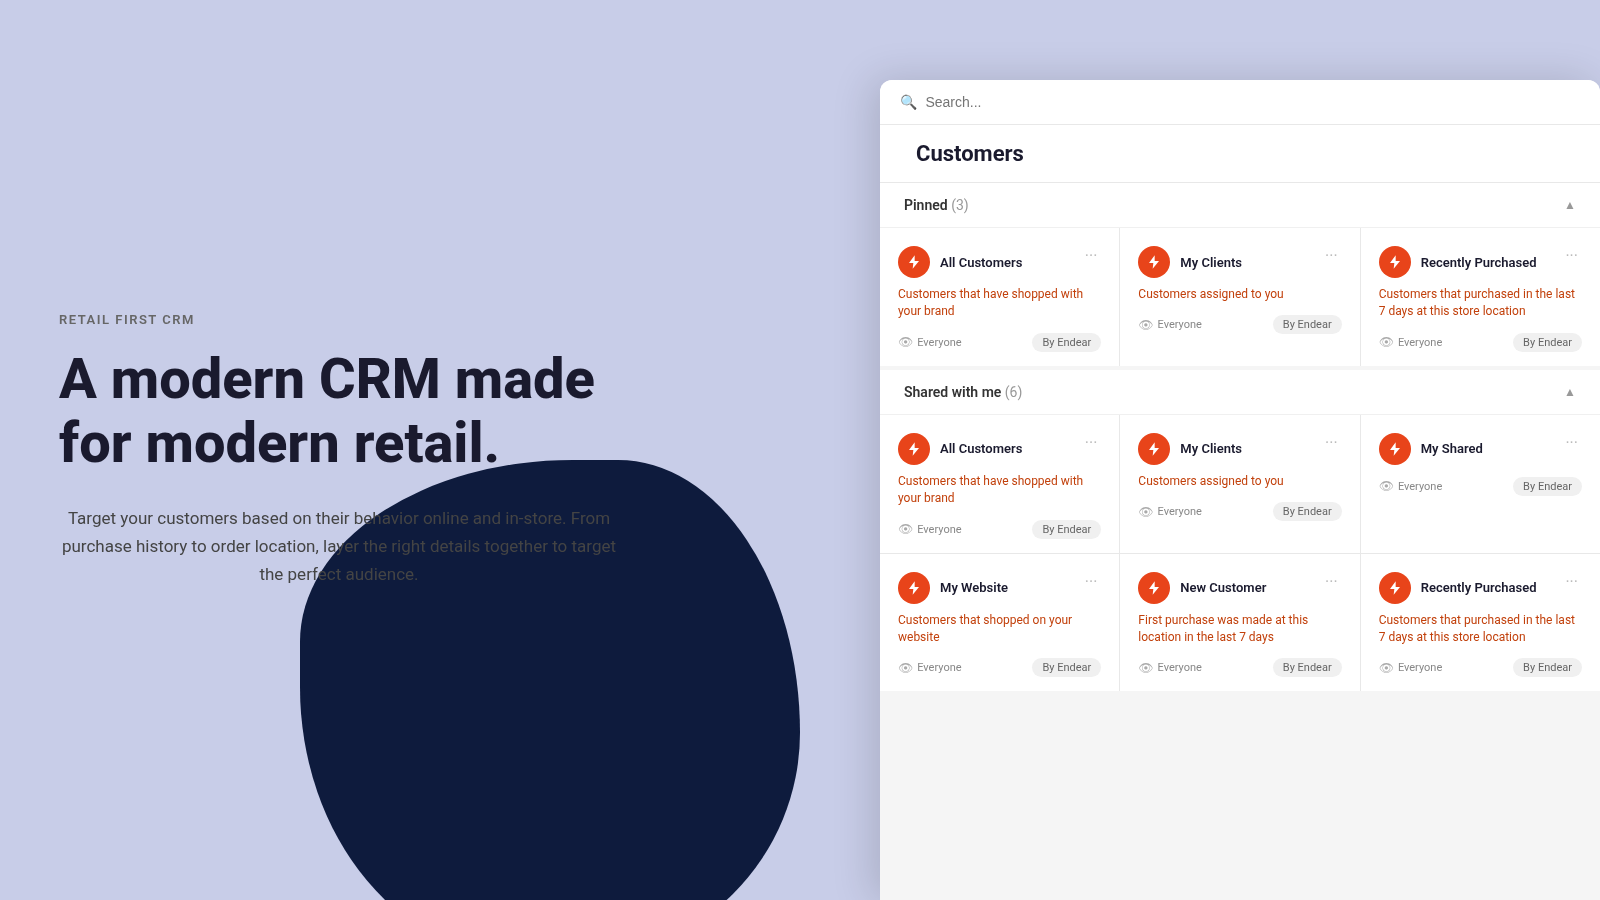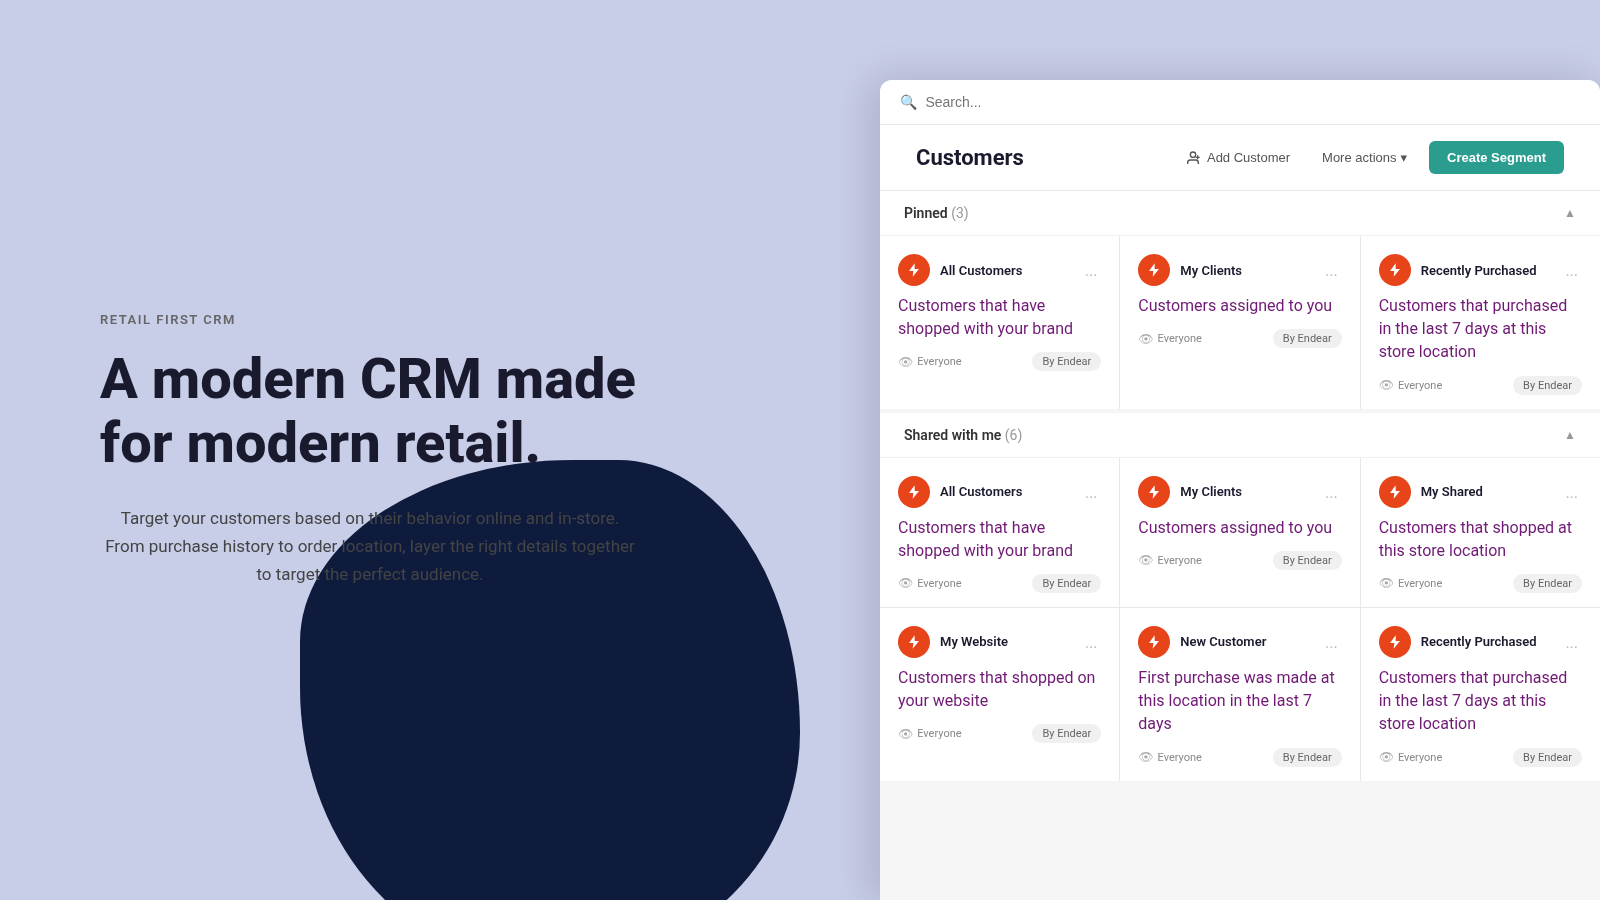--- a/index.html
+++ b/index.html
@@ -16,21 +16,21 @@
     .left-panel {
       position: absolute;
       left: 0;
       top: 0;
       width: 740px;
       height: 900px;
       background: #c8cde8;
       display: flex;
       flex-direction: column;
       justify-content: center;
-      padding: 60px 100px;
+      padding: 60px 59px;
     }
 
     
     .blob {
       position: absolute;
       bottom: -60px;
       right: -60px;
       width: 500px;
       height: 500px;
       background: #0e1b3d;
@@ -219,21 +219,21 @@
       padding: 18px 18px 14px;
       display: flex;
       flex-direction: column;
       gap: 8px;
       cursor: pointer;
       transition: background 0.15s;
     }
 
     .card-top {
       display: flex;
-      align-items: flex-end;
+      align-items: flex-start;
       justify-content: space-between;
     }
 
     .card-icon-title {
       display: flex;
       align-items: center;
       gap: 10px;
     }
 
     .segment-icon {
@@ -260,22 +260,22 @@
 
     .card-more {
       color: #bbb;
       font-size: 16px;
       cursor: pointer;
       line-height: 1;
       padding: 2px 4px;
     }
 
     .card-desc {
-      font-size: 16px;
-      color: #701a75;
+      font-size: 12px;
+      color: #c2410c;
       line-height: 1.45;
       padding-left: 0;
     }
 
     .card-footer {
       display: flex;
       align-items: center;
       justify-content: space-between;
       margin-top: 4px;
     }
@@ -327,36 +327,20 @@
 
 <div class="right-panel">
 
   <div class="search-bar">
     <span class="search-icon">🔍</span>
     <input class="search-input" type="text" placeholder="Search..." style="">
   </div>
 
   <div class="crm-header">
     <span class="crm-title">Customers</span>
-    <div class="header-actions">
-      <button class="add-customer-btn">
-        <svg width="16" height="16" viewBox="0 0 24 24" fill="none" stroke="currentColor" stroke-width="2">
-          <path d="M20 21v-2a4 4 0 0 0-4-4H8a4 4 0 0 0-4 4v2"></path>
-          <circle cx="12" cy="7" r="4"></circle>
-          <line x1="19" y1="8" x2="19" y2="14"></line>
-          <line x1="22" y1="11" x2="16" y2="11"></line>
-        </svg>
-        <span>Add Customer</span>
-      </button>
-      <button class="more-actions-btn">
-        <span>More actions</span>
-        <span>▾</span>
-      </button>
-      <button class="create-segment-btn">Create Segment</button>
-    </div>
   </div>
 
   <div class="content-area" id="content-area">
   <div class="section">
         <div class="section-header">
     <span class="section-title">
       Pinned <span class="section-count">(3)</span>
     </span>
     <span class="chevron">▲</span>
   </div>
@@ -481,21 +465,20 @@
           <div class="card-icon-title">
             <div class="segment-icon">
               <svg viewBox="0 0 24 24" fill="white">
                 <path d="M13 2L4.5 13.5H11L10 22L19.5 10.5H13L13 2Z"></path>
               </svg>
             </div>
             <span class="card-name">My Shared</span>
           </div>
           <span class="card-more">···</span>
         </div>
-        <div class="card-desc">Customers that shopped at this store location</div>
         <div class="card-footer">
           <div class="card-visibility">
             <span class="eye-icon">👁</span>
             <span>Everyone</span>
           </div>
           <span class="card-author">By Endear</span>
         </div>
       </div>
           <div class="segment-card">
         <div class="card-top">

